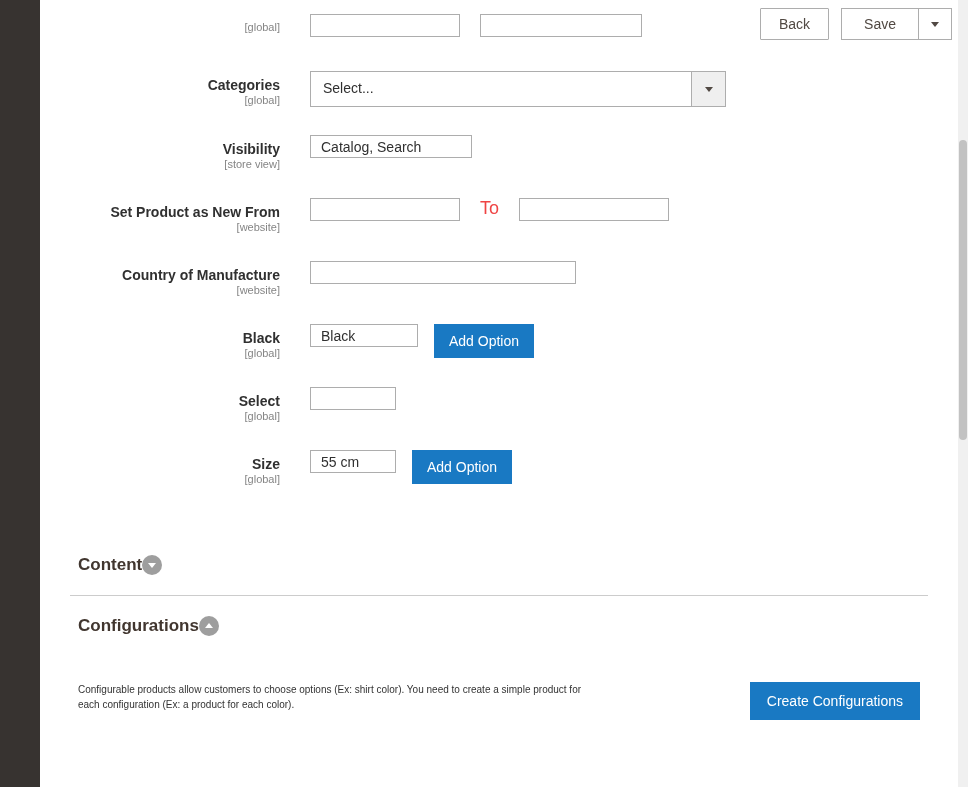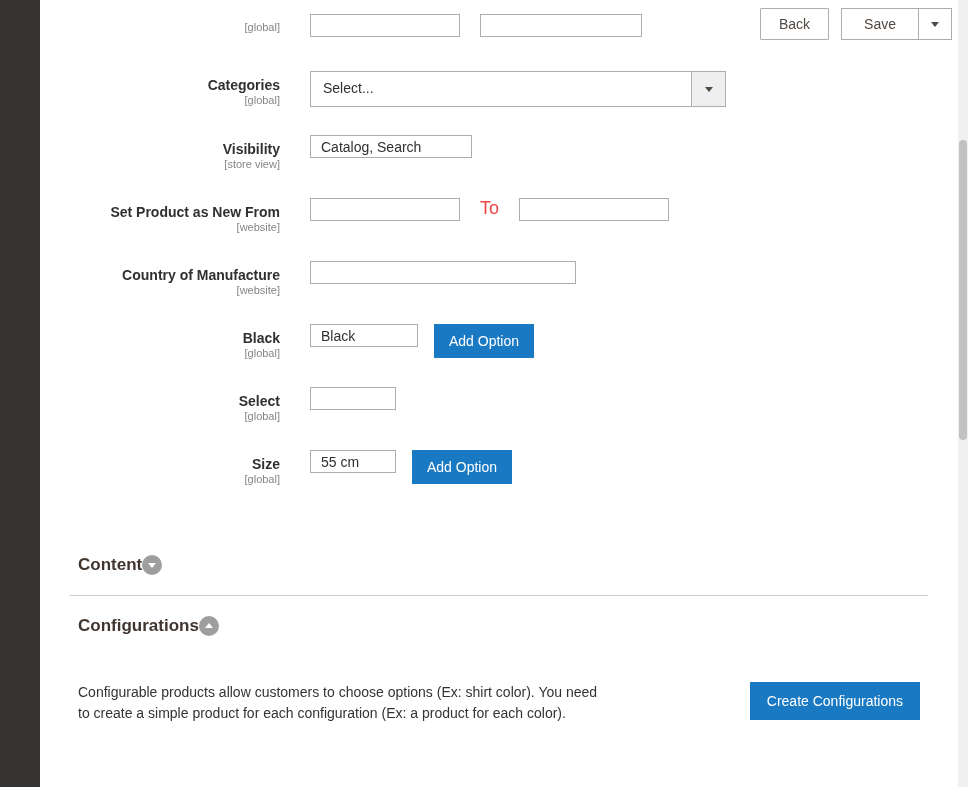--- a/index.html
+++ b/index.html
@@ -212,21 +212,21 @@
     }
     .config-body {
       margin: 26px 38px 0 38px;
       display: flex;
       justify-content: space-between;
       align-items: flex-start;
       gap: 40px;
     }
     .config-text {
       color: #333;
-      font-size: 14px;
+      font-size: 10px;
       line-height: 1.5;
       max-width: 520px;
     }
     .btn-create-config {
       background: #1979c3;
       border: 1px solid #1979c3;
       color: #fff;
       padding: 10px 16px;
       font-size: 14px;
       cursor: pointer;

